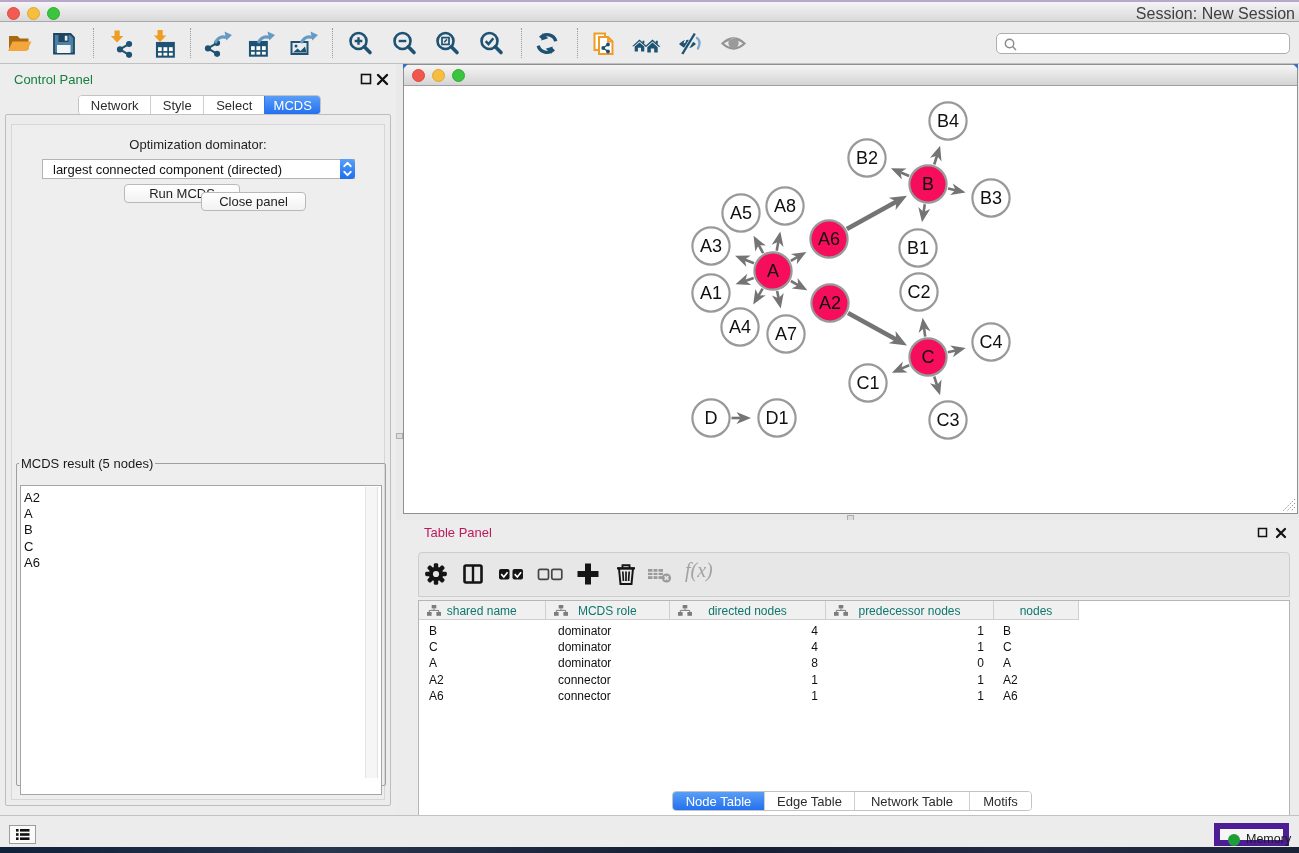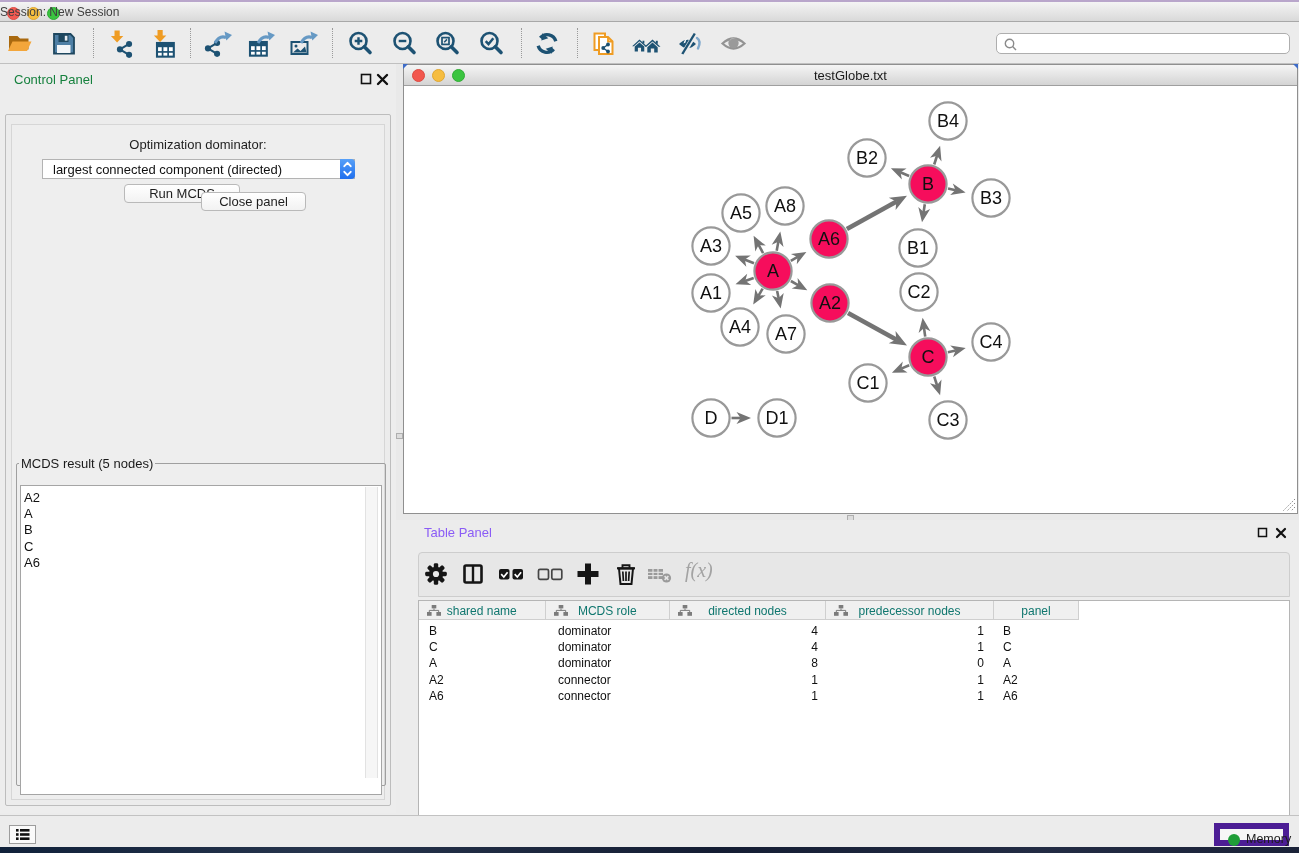--- a/index.html
+++ b/index.html
@@ -2,22 +2,22 @@
 <html><head>
 <meta charset="utf-8">
 <style>
 * { margin:0; padding:0; box-sizing:border-box; }
 html,body { width:1299px; height:853px; overflow:hidden; }
 body { font-family:"Liberation Sans", sans-serif; background:#ececec; position:relative; }
 .abs { position:absolute; }
 #wp-top { left:0; top:0; width:1299px; height:2px; background:#b9a6cb; }
 #titlebar { left:0; top:2px; width:1299px; height:20px;
   background:linear-gradient(#f4f4f4,#d9d9d9); border-bottom:1px solid #a8a8a8; }
-#titlebar .title { position:absolute; left:0; right:4px; top:3px; text-align:left;
-  font-size:12px; color:#404040; }
+#titlebar .title { position:absolute; left:0; right:4px; top:3px; text-align:right;
+  font-size:16px; color:#404040; }
 .tl { position:absolute; border-radius:50%; width:13px; height:13px; }
 #toolbar { left:0; top:23px; width:1299px; height:41px; background:#ececec;
   border-bottom:1px solid #c0c0c0; }
 .sep { position:absolute; top:5px; height:30px; width:0;
   border-left:1px dotted #9a9a9a; }
 #searchbox { position:absolute; left:996px; top:10px; width:294px; height:21px;
   background:#fff; border:1px solid #aeaeae; border-radius:5px; }
 #cpanel { left:0; top:64px; width:396px; height:749px; background:#ededed; }
 #cpanel .ptitle { position:absolute; left:14px; top:8px; font-size:13px; color:#15803d; }
 #cp-box { position:absolute; left:5px; top:50px; width:386px; height:692px;
@@ -49,21 +49,21 @@
 #mcds-sb { position:absolute; right:7px; top:16px; bottom:7px; width:13px;
   background:#f6f6f6; border-left:1px solid #e2e2e2; border-right:1px solid #e2e2e2; }
 #rightarea { left:396px; top:64px; width:903px; height:749px; background:#e9e9e9; }
 #netwin { position:absolute; left:7px; top:0px; width:895px; height:450px;
   background:#fff; border:1px solid #8f8f8f; }
 #nw-title { position:absolute; left:0; top:0; width:100%; height:21px;
   background:linear-gradient(#f5f5f5,#d4d4d4); border-bottom:1px solid #9f9f9f; }
 #nw-title .title { position:absolute; left:0; right:0; top:3px; text-align:center;
   font-size:13px; color:#1a1a1a; }
 #tablepanel { position:absolute; left:0px; top:456px; width:903px; height:293px; background:#ececec; }
-#tablepanel .ptitle { position:absolute; left:28px; top:5px; font-size:13px; color:#8b5cf6; }
+#tablepanel .ptitle { position:absolute; left:28px; top:5px; font-size:13px; color:#be185d; }
 #tp-toolbar { position:absolute; left:22px; top:32px; width:872px; height:45px;
   background:#e7e7e7; border:1px solid #cdcdcd; border-radius:4px 4px 0 0; }
 #tp-table { position:absolute; left:22px; top:80px; width:872px; height:246px;
   background:#fff; border:1px solid #b5b5b5; }
 #tp-header { position:absolute; left:0; top:0; width:660px; height:19px;
   background:#f0f0f0; border-bottom:1px solid #cfcfcf; font-size:12px; color:#0f766e; }
 #tp-header .hcell { position:absolute; top:0; height:19px; border-right:1px solid #cfcfcf;
   text-align:center; padding-top:3px; }
 .trow { position:absolute; left:0; width:660px; height:16.2px; font-size:12px; color:#101010; }
 .trow span { position:absolute; top:1px; }
@@ -235,20 +235,26 @@
   <div class="ptitle">Control Panel</div>
   <svg class="icon" style="left:360px;top:9px" width="12" height="12" viewBox="0 0 12 12">
     <rect x="1.5" y="1.5" width="9" height="9" fill="none" stroke="#111" stroke-width="1.6"></rect>
   </svg>
   <svg class="icon" style="left:376px;top:9px" width="13" height="13" viewBox="0 0 13 13">
     <path d="M2 2 L11 11 M11 2 L2 11" stroke="#111" stroke-width="2.4" stroke-linecap="round"></path>
   </svg>
   <div id="cp-box">
     <div id="cp-inner"></div>
   </div>
+  <div class="tabs" style="left:78px;top:31px;width:243px;">
+    <div class="tab" style="width:72px;">Network</div>
+    <div class="tab" style="width:53px;">Style</div>
+    <div class="tab" style="width:62px;">Select</div>
+    <div class="tab sel" style="width:56px;">MCDS</div>
+  </div>
   <div id="opt-label">Optimization dominator:</div>
   <div id="dropdown">
     <div class="dtext">largest connected component (directed)</div>
     <div class="stepper">
       <svg width="15" height="20" viewBox="0 0 15 20">
         <path d="M4.3 7.2 L7.5 3.8 L10.7 7.2" fill="none" stroke="#fff" stroke-width="1.9" stroke-linecap="round" stroke-linejoin="round"></path>
         <path d="M4.3 12.8 L7.5 16.2 L10.7 12.8" fill="none" stroke="#fff" stroke-width="1.9" stroke-linecap="round" stroke-linejoin="round"></path>
       </svg>
     </div>
   </div>
@@ -265,21 +271,20 @@
     </div>
     <div id="mcds-sb"></div>
   </fieldset>
 </div>
 <div class="abs" id="rightarea">
   <div id="netwin">
     <div id="nw-title">
       <div class="tl" style="left:8px;top:4px;background:#f2574e;border:1px solid #dc4a42;"></div>
       <div class="tl" style="left:28px;top:4px;background:#f6bd40;border:1px solid #e0a732;"></div>
       <div class="tl" style="left:48px;top:4px;background:#3bc440;border:1px solid #30ac36;"></div>
-      <div class="title">testGlobe.txt</div>
     </div>
     <svg id="graph" style="position:absolute;left:0;top:22px" width="893" height="427" viewBox="0 0 893 427" font-family="Liberation Sans, sans-serif">
 <line x1="359.1" y1="166.1" x2="354.5" y2="157.7" stroke="#747474" stroke-width="2.6"></line>
 <polygon points="349.6,148.8 361.8,158.6 354.6,157.9 351.3,164.4" fill="#747474"></polygon>
 <line x1="372.7" y1="163.8" x2="374.4" y2="154.5" stroke="#747474" stroke-width="2.6"></line>
 <polygon points="376.3,144.6 379.5,159.9 374.4,154.8 367.7,157.7" fill="#747474"></polygon>
 <line x1="350.0" y1="176.3" x2="340.5" y2="172.5" stroke="#747474" stroke-width="2.6"></line>
 <polygon points="331.1,168.7 346.8,168.6 340.8,172.6 342.3,179.7" fill="#747474"></polygon>
 <line x1="349.7" y1="190.9" x2="341.1" y2="193.9" stroke="#747474" stroke-width="2.6"></line>
 <polygon points="331.5,197.3 343.2,186.8 341.3,193.8 347.2,198.1" fill="#747474"></polygon>
@@ -473,21 +478,21 @@
           </svg>
 <div class="hcell" style="left:407px;width:168px;">predecessor nodes</div>
 <svg style="position:absolute;left:415px;top:4px" width="14" height="11" viewBox="0 0 14 11">
 <g fill="#7c7c7c">
               <rect x="4.7" y="0" width="4.6" height="3.4"></rect>
               <rect x="0" y="7" width="4.6" height="3.8"></rect>
               <rect x="9.4" y="7" width="4.6" height="3.8"></rect>
             </g>
 <path d="M7 3.4 v2 M2.3 7 v-1.6 h9.4 v1.6" fill="none" stroke="#7c7c7c" stroke-width="1"></path>
           </svg>
-<div class="hcell" style="left:575px;width:85px;">panel</div>
+<div class="hcell" style="left:575px;width:85px;">nodes</div>
       </div>
 <div class="trow" style="top:22px;">
 <span style="left:10px;">B</span>
           <span style="left:139px;">dominator</span>
 <span style="left:251px;width:148px;text-align:right;">4</span>
 <span style="left:407px;width:158px;text-align:right;">1</span>
 <span style="left:584px;">B</span>
         </div>
 <div class="trow" style="top:38.2px;">
 <span style="left:10px;">C</span>
@@ -511,20 +516,26 @@
 <span style="left:584px;">A2</span>
         </div>
 <div class="trow" style="top:86.80000000000001px;">
 <span style="left:10px;">A6</span>
           <span style="left:139px;">connector</span>
 <span style="left:251px;width:148px;text-align:right;">1</span>
 <span style="left:407px;width:158px;text-align:right;">1</span>
 <span style="left:584px;">A6</span>
         </div>
     </div>
+    <div class="tabs" id="tp-tabs" style="height:20px;">
+      <div class="tab sel" style="width:91px;">Node Table</div>
+      <div class="tab" style="width:90px;">Edge Table</div>
+      <div class="tab" style="width:115px;">Network Table</div>
+      <div class="tab" style="width:62px;">Motifs</div>
+    </div>
   </div>
 </div>
 <div class="abs" id="statusbar">
   <div id="sb-btn">
     <svg width="25" height="17" viewBox="0 0 25 17" style="position:absolute;left:0;top:0">
       <g fill="#111">
           <rect x="6" y="3" width="2.6" height="2.6"></rect>
           <rect x="6" y="7.2" width="2.6" height="2.6"></rect>
           <rect x="6" y="11.4" width="2.6" height="2.6"></rect>
       <rect x="10" y="3" width="9.5" height="2.6"></rect>

